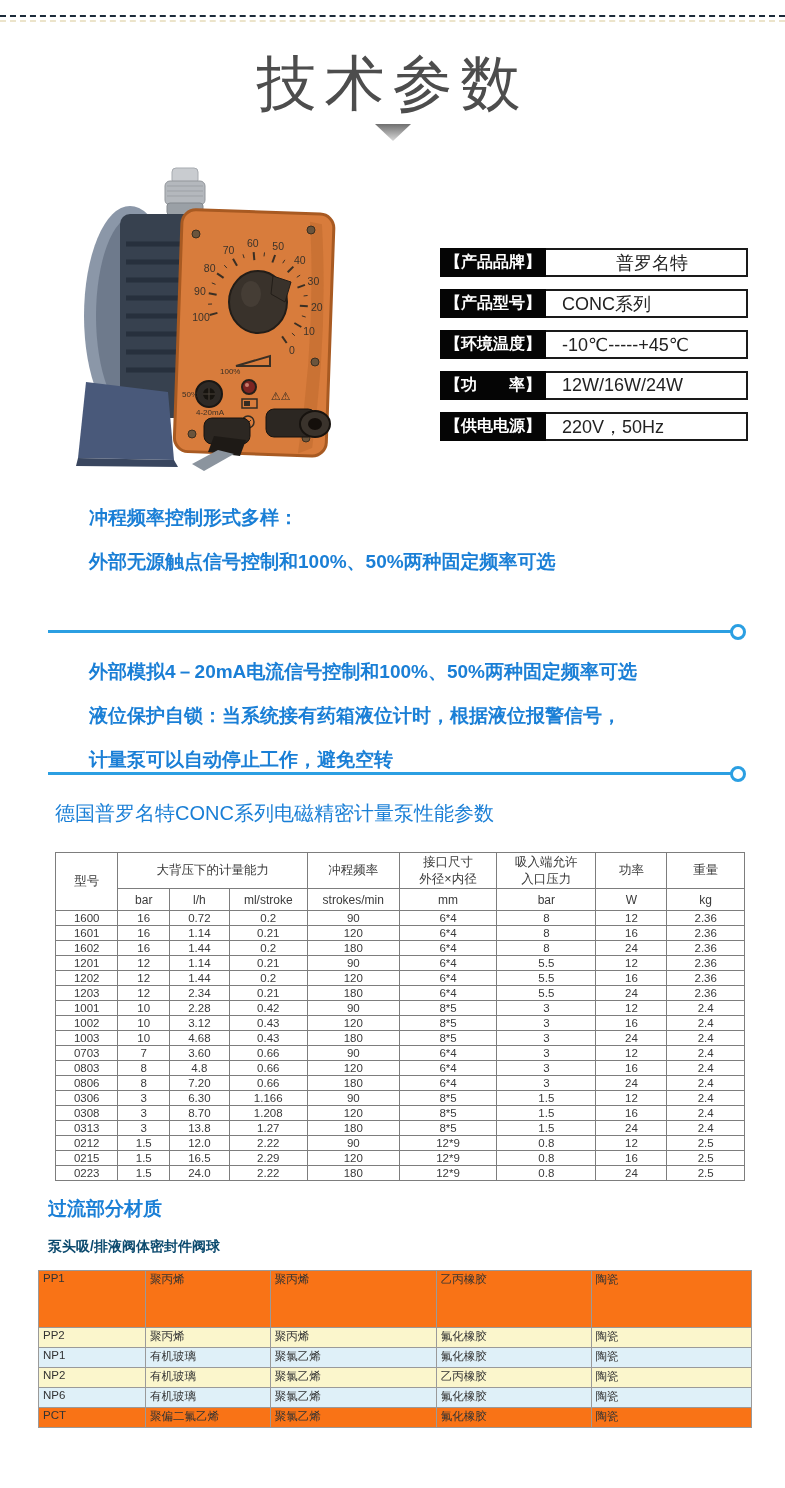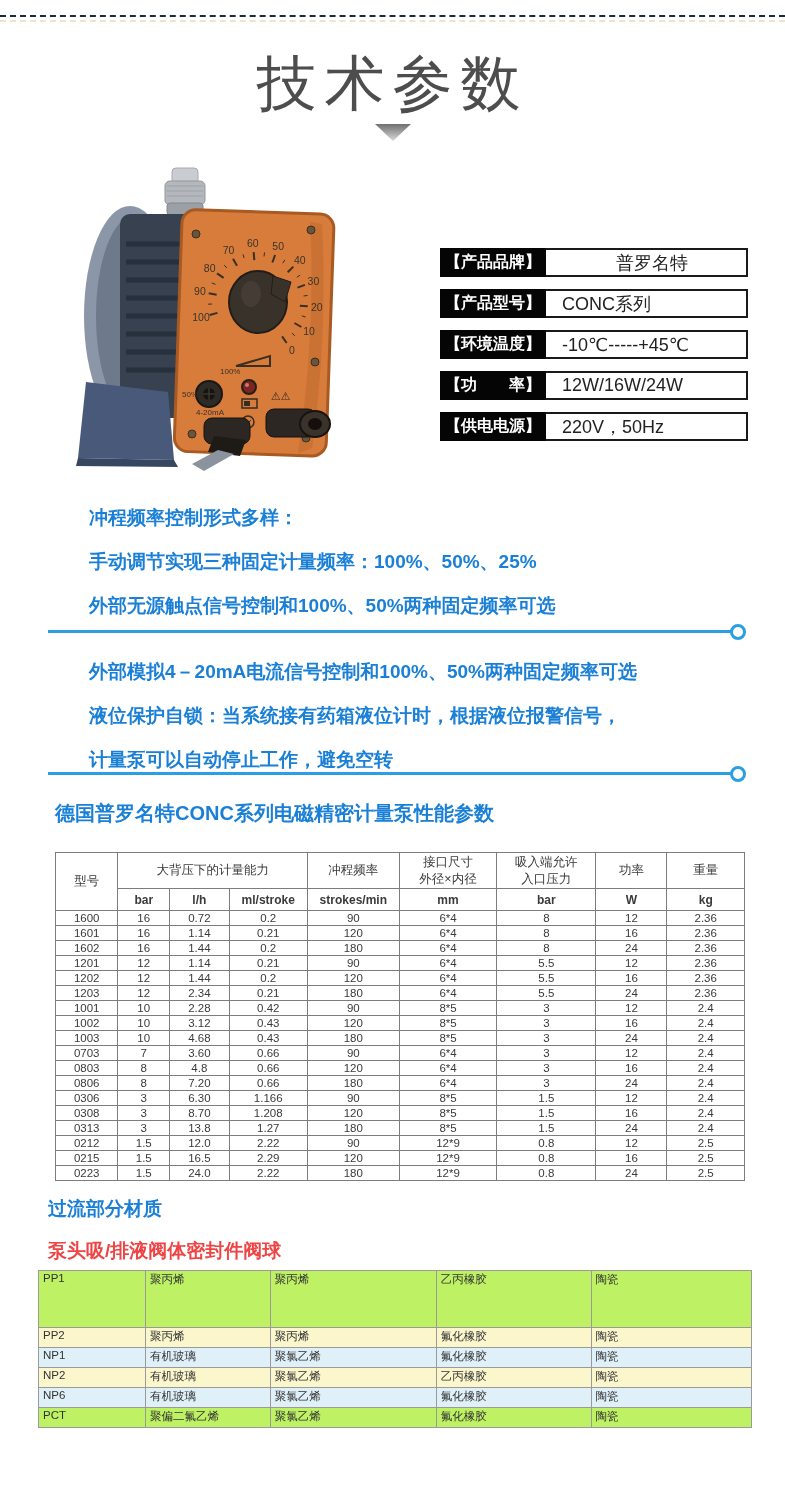--- a/index.html
+++ b/index.html
@@ -32,41 +32,41 @@
   .features .line{height:44px;line-height:44px;white-space:nowrap;}
   .f1{top:496px;}
   .f2{top:650px;}
 
   .divider{position:absolute;left:48px;width:690px;height:3px;background:#2b9fe2;}
   .d1{top:630px;} .d2{top:772px;}
   .divider .ring{position:absolute;right:-8px;top:-6px;width:10px;height:10px;border:3px solid #2b9fe2;
     border-radius:50%;background:#fff;}
 
   
-  .perf-title{position:absolute;left:55px;top:800px;font-size:20px;font-weight:bold;color:#1a7fd6;}
+  .perf-title{position:absolute;left:55px;top:800px;font-size:20px;font-weight:normal;color:#1a7fd6;}
   table{border-collapse:collapse;}
   .perf-table{position:absolute;left:55px;top:852px;width:690px;table-layout:fixed;
     color:#3a3a3a;}
   .perf-table td,.perf-table th{border:1px solid #7d7d7d;text-align:center;font-weight:normal;
     padding:0;overflow:hidden;white-space:nowrap;}
   .perf-table thead .grp{font-size:12.5px;height:36px;}
-  .perf-table thead .units td{font-size:12px;font-weight:bold;height:21px;}
+  .perf-table thead .units td{font-size:12px;font-weight:normal;height:21px;}
   .perf-table tbody td{font-size:11.5px;height:14px;line-height:14px;}
   .c-model{width:8.7%;} .c-bar{width:7.2%;} .c-lh{width:8.3%;} .c-ml{width:10.9%;}
   .c-str{width:12.8%;} .c-mm{width:13.6%;} .c-in{width:13.8%;} .c-w{width:9.9%;} .c-kg{width:10.8%;}
 
   
   .mat-title{position:absolute;left:48px;top:1196px;font-size:19px;font-weight:bold;color:#1a7fd6;}
-  .mat-sub{position:absolute;left:48px;top:1238px;font-size:19px;font-weight:bold;color:#ef4444;}
+  .mat-sub{position:absolute;left:48px;top:1238px;font-size:14px;font-weight:bold;color:#0c4a6e;}
   .mat-table{position:absolute;left:38px;top:1270px;width:714px;table-layout:fixed;color:#333;}
   .mat-table td{border:1px solid #9a9a9a;font-size:11.5px;padding:1px 4px;vertical-align:top;
     white-space:nowrap;overflow:hidden;}
   .mat-table tr.tall td{height:54px;}
   .mat-table tr.slim td{height:17px;}
-  .bg-white{background:#bef264;} .bg-yellow{background:#fbf6cc;} .bg-blue{background:#dff0f8;}
+  .bg-white{background:#f97316;} .bg-yellow{background:#fbf6cc;} .bg-blue{background:#dff0f8;}
   .mc0{width:15%;} .mc1{width:17.5%;} .mc2{width:23.3%;} .mc3{width:21.7%;} .mc4{width:22.5%;}
 </style>
 </head>
 <body>
 
 <div id="page">
 
   <div class="dash-dark"></div>
   <div class="dash-light"></div>
 
@@ -216,21 +216,20 @@
       <div class="spec-value">12W/16W/24W</div>
     </div>
     <div class="spec-row">
       <div class="spec-label">【供电电源】</div>
       <div class="spec-value">220V，50Hz</div>
     </div>
   </div>
 
   <div class="features f1">
     <div class="line">冲程频率控制形式多样：</div>
-    <div class="line">手动调节实现三种固定计量频率：100%、50%、25%</div>
     <div class="line">外部无源触点信号控制和100%、50%两种固定频率可选</div>
   </div>
   <div class="divider d1">
       <span class="ring"></span>
     </div>
 
   <div class="features f2">
     <div class="line">外部模拟4－20mA电流信号控制和100%、50%两种固定频率可选</div>
     <div class="line">液位保护自锁：当系统接有药箱液位计时，根据液位报警信号，</div>
     <div class="line">计量泵可以自动停止工作，避免空转</div>

